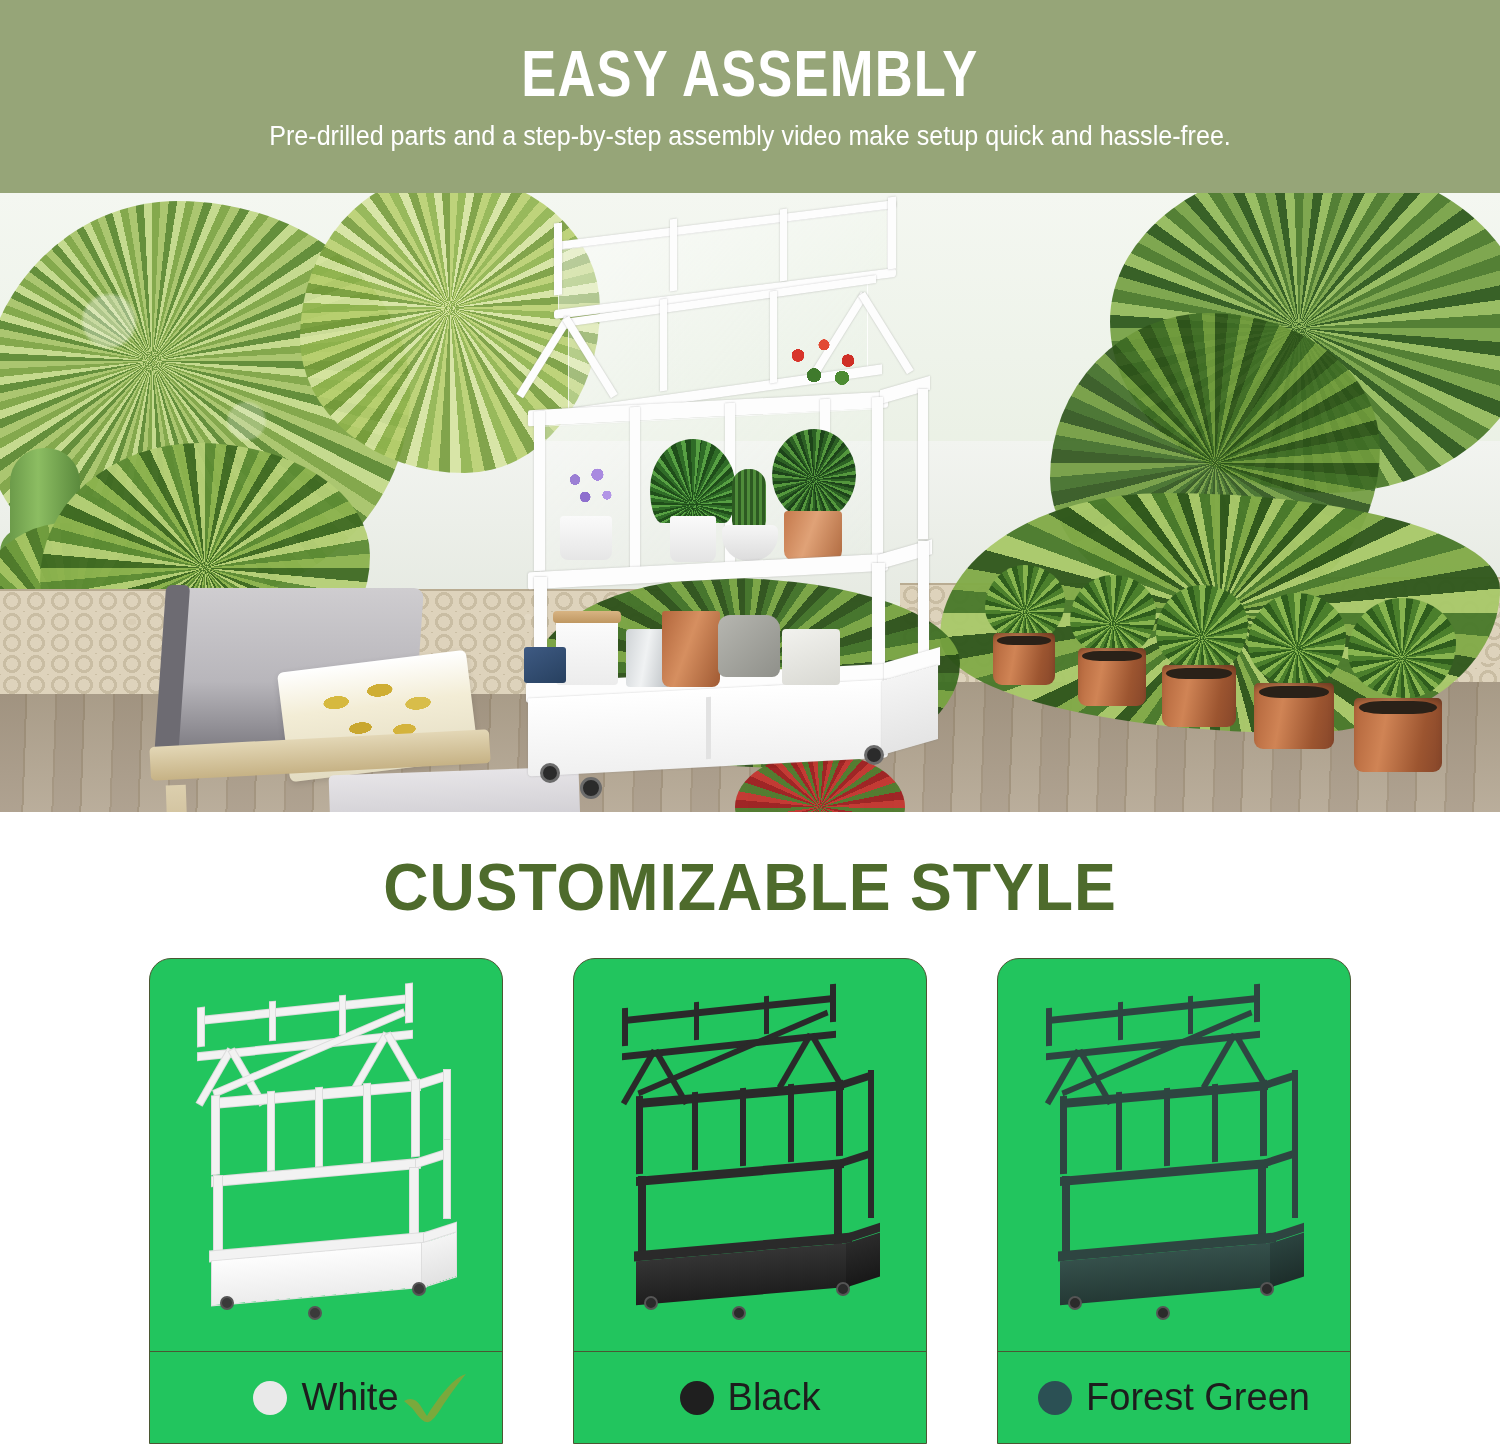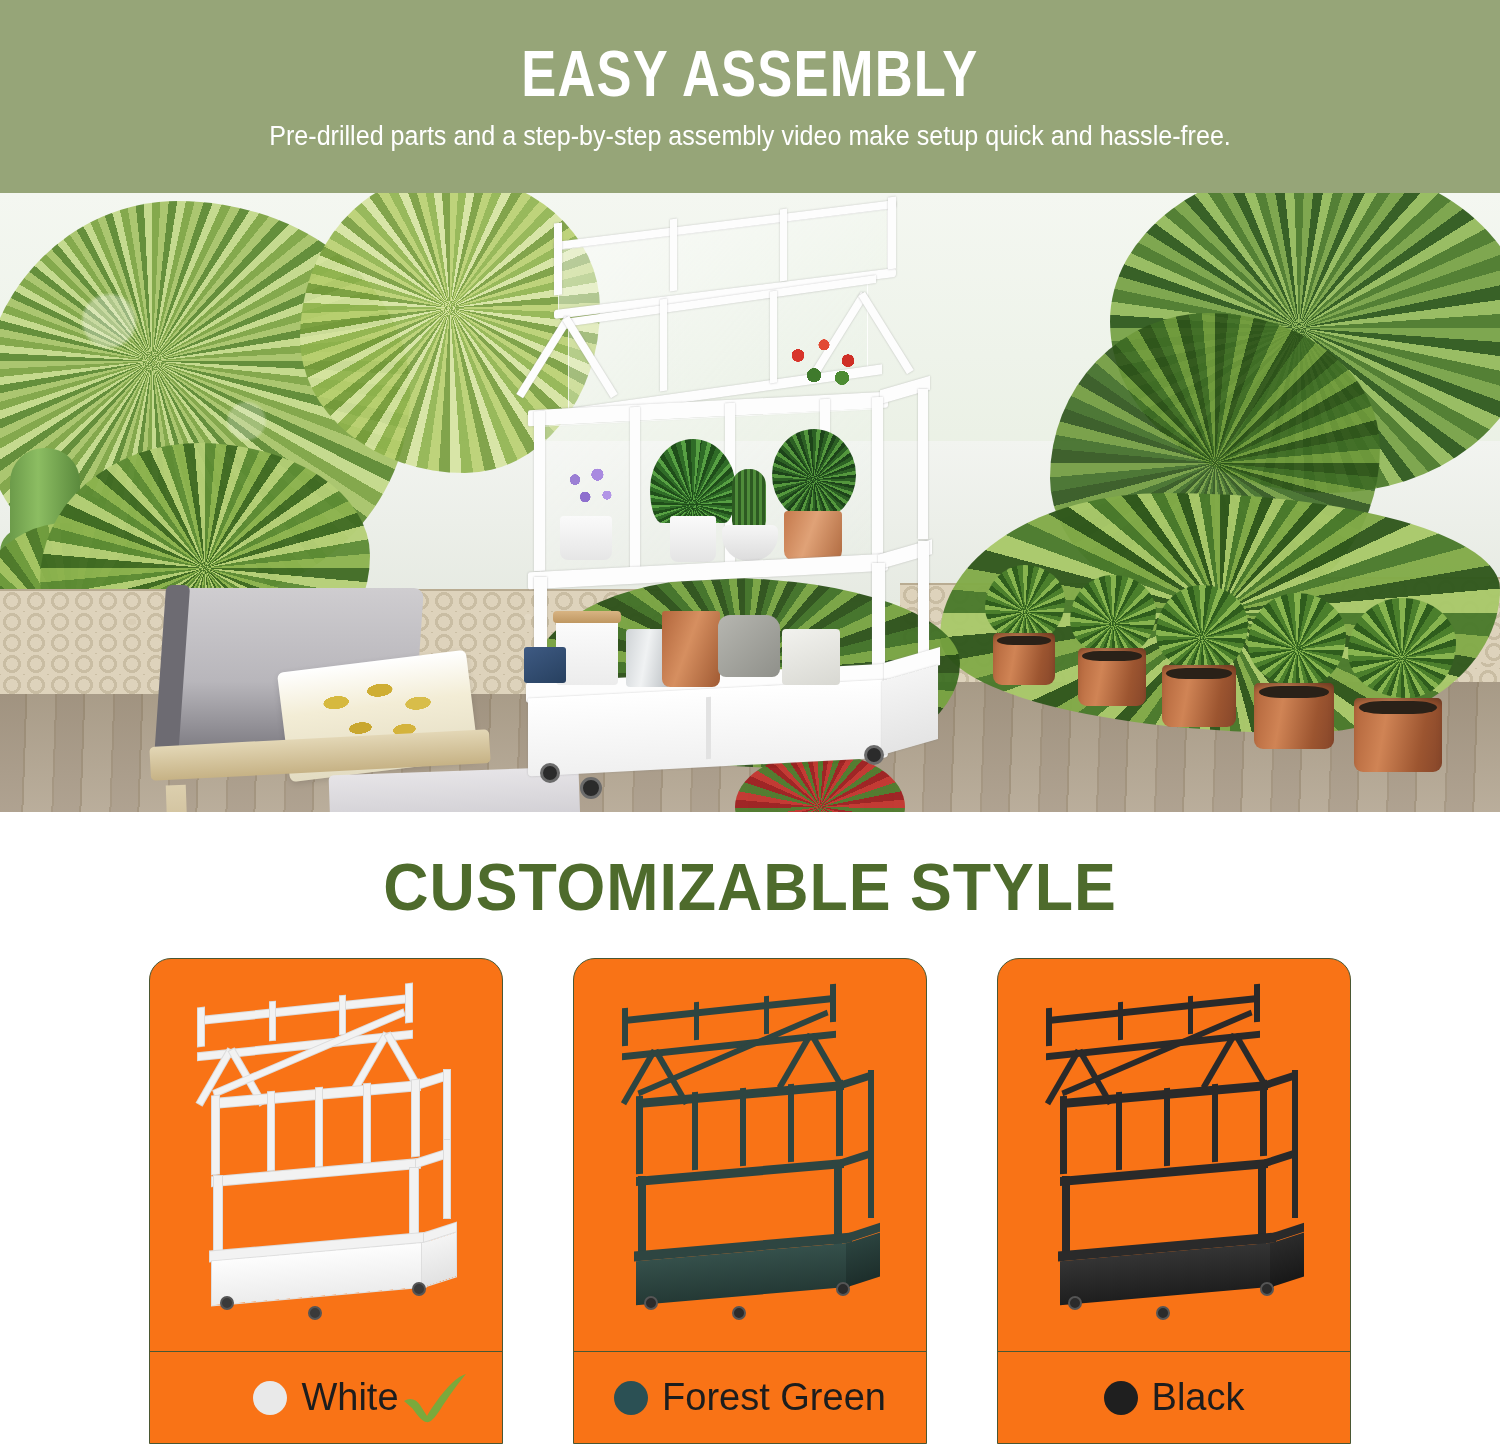--- a/index.html
+++ b/index.html
@@ -183,21 +183,21 @@
   }
   .cards{
     display:flex; justify-content:center; gap:70px;
     padding:0 85px;
   }
   .card{
     width:354px; height:486px;
     border:1.6px solid #4a5733;
     border-radius:22px 22px 0 0;
     display:flex; flex-direction:column;
-    background:#f97316; position:relative;
+    background:#22c55e; position:relative;
   }
   .card-figure{
     flex:1; position:relative; overflow:hidden;
   }
   .card-label{
     height:92px; border-top:1.6px solid #4a5733;
     display:flex; align-items:center; justify-content:center;
     gap:14px; position:relative;
   }
   .swatch{
@@ -417,20 +417,62 @@
         <span class="swatch swatch-white"></span>
         <span class="color-name">White</span>
         <svg class="check" viewBox="0 0 70 54">
           <path d="M4 30 C10 26 16 28 20 34 L27 45 C31 38 40 24 52 12 C57 7 62 4 66 3 C60 10 48 26 40 39 C34 48 30 52 26 51 C22 50 18 45 12 37 Z" fill="#7aa93c"></path>
         </svg>
       </div>
     </div>
 
     <div class="card">
       <div class="card-figure">
+        <div class="gh gh-black">
+          <div class="bar" style="left:8px;top:16px;width:214px;height:7px;transform:skewY(-6deg);"></div>
+          <div class="bar" style="left:8px;top:52px;width:214px;height:7px;transform:skewY(-6deg);"></div>
+          <div class="bar" style="left:8px;top:18px;width:6px;height:38px;transform:skewY(-6deg);"></div>
+          <div class="bar" style="left:216px;top:-6px;width:6px;height:38px;transform:skewY(-6deg);"></div>
+          <div class="bar" style="left:80px;top:12px;width:5px;height:38px;transform:skewY(-6deg);"></div>
+          <div class="bar" style="left:150px;top:6px;width:5px;height:38px;transform:skewY(-6deg);"></div>
+          <div class="bar" style="left:22px;top:56px;width:6px;height:62px;transform:rotate(30deg);"></div>
+          <div class="bar" style="left:54px;top:56px;width:6px;height:62px;transform:rotate(-30deg);"></div>
+          <div class="bar" style="left:178px;top:40px;width:6px;height:62px;transform:rotate(30deg);"></div>
+          <div class="bar" style="left:210px;top:40px;width:6px;height:62px;transform:rotate(-30deg);"></div>
+          <div class="bar" style="left:20px;top:60px;width:198px;height:6px;transform:skewY(-7deg) rotate(-17deg);"></div>
+          <div class="bar" style="left:24px;top:100px;width:206px;height:9px;transform:skewY(-5deg);"></div>
+          <div class="bar" style="left:226px;top:86px;width:34px;height:8px;transform:skewY(-18deg);"></div>
+          <div class="bar" style="left:22px;top:106px;width:7px;height:78px;transform:skewY(-5deg);"></div>
+          <div class="bar" style="left:78px;top:102px;width:6px;height:78px;transform:skewY(-5deg);"></div>
+          <div class="bar" style="left:126px;top:98px;width:6px;height:78px;transform:skewY(-5deg);"></div>
+          <div class="bar" style="left:174px;top:94px;width:6px;height:78px;transform:skewY(-5deg);"></div>
+          <div class="bar" style="left:222px;top:90px;width:7px;height:76px;transform:skewY(-5deg);"></div>
+          <div class="bar" style="left:254px;top:80px;width:6px;height:70px;"></div>
+          <div class="bar" style="left:22px;top:178px;width:208px;height:9px;transform:skewY(-5deg);"></div>
+          <div class="bar" style="left:226px;top:164px;width:34px;height:8px;transform:skewY(-18deg);"></div>
+          <div class="bar" style="left:24px;top:186px;width:8px;height:82px;"></div>
+          <div class="bar" style="left:220px;top:178px;width:8px;height:82px;"></div>
+          <div class="bar" style="left:254px;top:150px;width:6px;height:78px;"></div>
+          <div class="bar" style="left:20px;top:252px;width:218px;height:10px;transform:skewY(-5deg);"></div>
+          <div class="bar" style="left:234px;top:238px;width:32px;height:9px;transform:skewY(-18deg);"></div>
+          <div class="bar" style="left:22px;top:262px;width:214px;height:44px;transform:skewY(-5deg);background:linear-gradient(180deg,#343434,#1e1e1e);"></div>
+          <div class="bar" style="left:232px;top:248px;width:34px;height:44px;transform:skewY(-18deg);background:linear-gradient(180deg,#2b2b2b,#181818);"></div>
+          <div class="caster" style="left:30px;top:306px;"></div>
+          <div class="caster" style="left:118px;top:316px;"></div>
+          <div class="caster" style="left:222px;top:292px;"></div>
+        </div>
+      </div>
+      <div class="card-label">
+        <span class="swatch swatch-black"></span>
+        <span class="color-name">Black</span>
+      </div>
+    </div>
+
+    <div class="card">
+      <div class="card-figure">
         <div class="gh gh-green">
           <div class="bar" style="left:8px;top:16px;width:214px;height:7px;transform:skewY(-6deg);"></div>
           <div class="bar" style="left:8px;top:52px;width:214px;height:7px;transform:skewY(-6deg);"></div>
           <div class="bar" style="left:8px;top:18px;width:6px;height:38px;transform:skewY(-6deg);"></div>
           <div class="bar" style="left:216px;top:-6px;width:6px;height:38px;transform:skewY(-6deg);"></div>
           <div class="bar" style="left:80px;top:12px;width:5px;height:38px;transform:skewY(-6deg);"></div>
           <div class="bar" style="left:150px;top:6px;width:5px;height:38px;transform:skewY(-6deg);"></div>
           <div class="bar" style="left:22px;top:56px;width:6px;height:62px;transform:rotate(30deg);"></div>
           <div class="bar" style="left:54px;top:56px;width:6px;height:62px;transform:rotate(-30deg);"></div>
           <div class="bar" style="left:178px;top:40px;width:6px;height:62px;transform:rotate(30deg);"></div>
@@ -457,56 +499,14 @@
           <div class="caster" style="left:118px;top:316px;"></div>
           <div class="caster" style="left:222px;top:292px;"></div>
         </div>
       </div>
       <div class="card-label">
         <span class="swatch swatch-green"></span>
         <span class="color-name">Forest Green</span>
       </div>
     </div>
 
-    <div class="card">
-      <div class="card-figure">
-        <div class="gh gh-black">
-          <div class="bar" style="left:8px;top:16px;width:214px;height:7px;transform:skewY(-6deg);"></div>
-          <div class="bar" style="left:8px;top:52px;width:214px;height:7px;transform:skewY(-6deg);"></div>
-          <div class="bar" style="left:8px;top:18px;width:6px;height:38px;transform:skewY(-6deg);"></div>
-          <div class="bar" style="left:216px;top:-6px;width:6px;height:38px;transform:skewY(-6deg);"></div>
-          <div class="bar" style="left:80px;top:12px;width:5px;height:38px;transform:skewY(-6deg);"></div>
-          <div class="bar" style="left:150px;top:6px;width:5px;height:38px;transform:skewY(-6deg);"></div>
-          <div class="bar" style="left:22px;top:56px;width:6px;height:62px;transform:rotate(30deg);"></div>
-          <div class="bar" style="left:54px;top:56px;width:6px;height:62px;transform:rotate(-30deg);"></div>
-          <div class="bar" style="left:178px;top:40px;width:6px;height:62px;transform:rotate(30deg);"></div>
-          <div class="bar" style="left:210px;top:40px;width:6px;height:62px;transform:rotate(-30deg);"></div>
-          <div class="bar" style="left:20px;top:60px;width:198px;height:6px;transform:skewY(-7deg) rotate(-17deg);"></div>
-          <div class="bar" style="left:24px;top:100px;width:206px;height:9px;transform:skewY(-5deg);"></div>
-          <div class="bar" style="left:226px;top:86px;width:34px;height:8px;transform:skewY(-18deg);"></div>
-          <div class="bar" style="left:22px;top:106px;width:7px;height:78px;transform:skewY(-5deg);"></div>
-          <div class="bar" style="left:78px;top:102px;width:6px;height:78px;transform:skewY(-5deg);"></div>
-          <div class="bar" style="left:126px;top:98px;width:6px;height:78px;transform:skewY(-5deg);"></div>
-          <div class="bar" style="left:174px;top:94px;width:6px;height:78px;transform:skewY(-5deg);"></div>
-          <div class="bar" style="left:222px;top:90px;width:7px;height:76px;transform:skewY(-5deg);"></div>
-          <div class="bar" style="left:254px;top:80px;width:6px;height:70px;"></div>
-          <div class="bar" style="left:22px;top:178px;width:208px;height:9px;transform:skewY(-5deg);"></div>
-          <div class="bar" style="left:226px;top:164px;width:34px;height:8px;transform:skewY(-18deg);"></div>
-          <div class="bar" style="left:24px;top:186px;width:8px;height:82px;"></div>
-          <div class="bar" style="left:220px;top:178px;width:8px;height:82px;"></div>
-          <div class="bar" style="left:254px;top:150px;width:6px;height:78px;"></div>
-          <div class="bar" style="left:20px;top:252px;width:218px;height:10px;transform:skewY(-5deg);"></div>
-          <div class="bar" style="left:234px;top:238px;width:32px;height:9px;transform:skewY(-18deg);"></div>
-          <div class="bar" style="left:22px;top:262px;width:214px;height:44px;transform:skewY(-5deg);background:linear-gradient(180deg,#343434,#1e1e1e);"></div>
-          <div class="bar" style="left:232px;top:248px;width:34px;height:44px;transform:skewY(-18deg);background:linear-gradient(180deg,#2b2b2b,#181818);"></div>
-          <div class="caster" style="left:30px;top:306px;"></div>
-          <div class="caster" style="left:118px;top:316px;"></div>
-          <div class="caster" style="left:222px;top:292px;"></div>
-        </div>
-      </div>
-      <div class="card-label">
-        <span class="swatch swatch-black"></span>
-        <span class="color-name">Black</span>
-      </div>
-    </div>
-
   </div>
 </div>
 
 </body></html>

